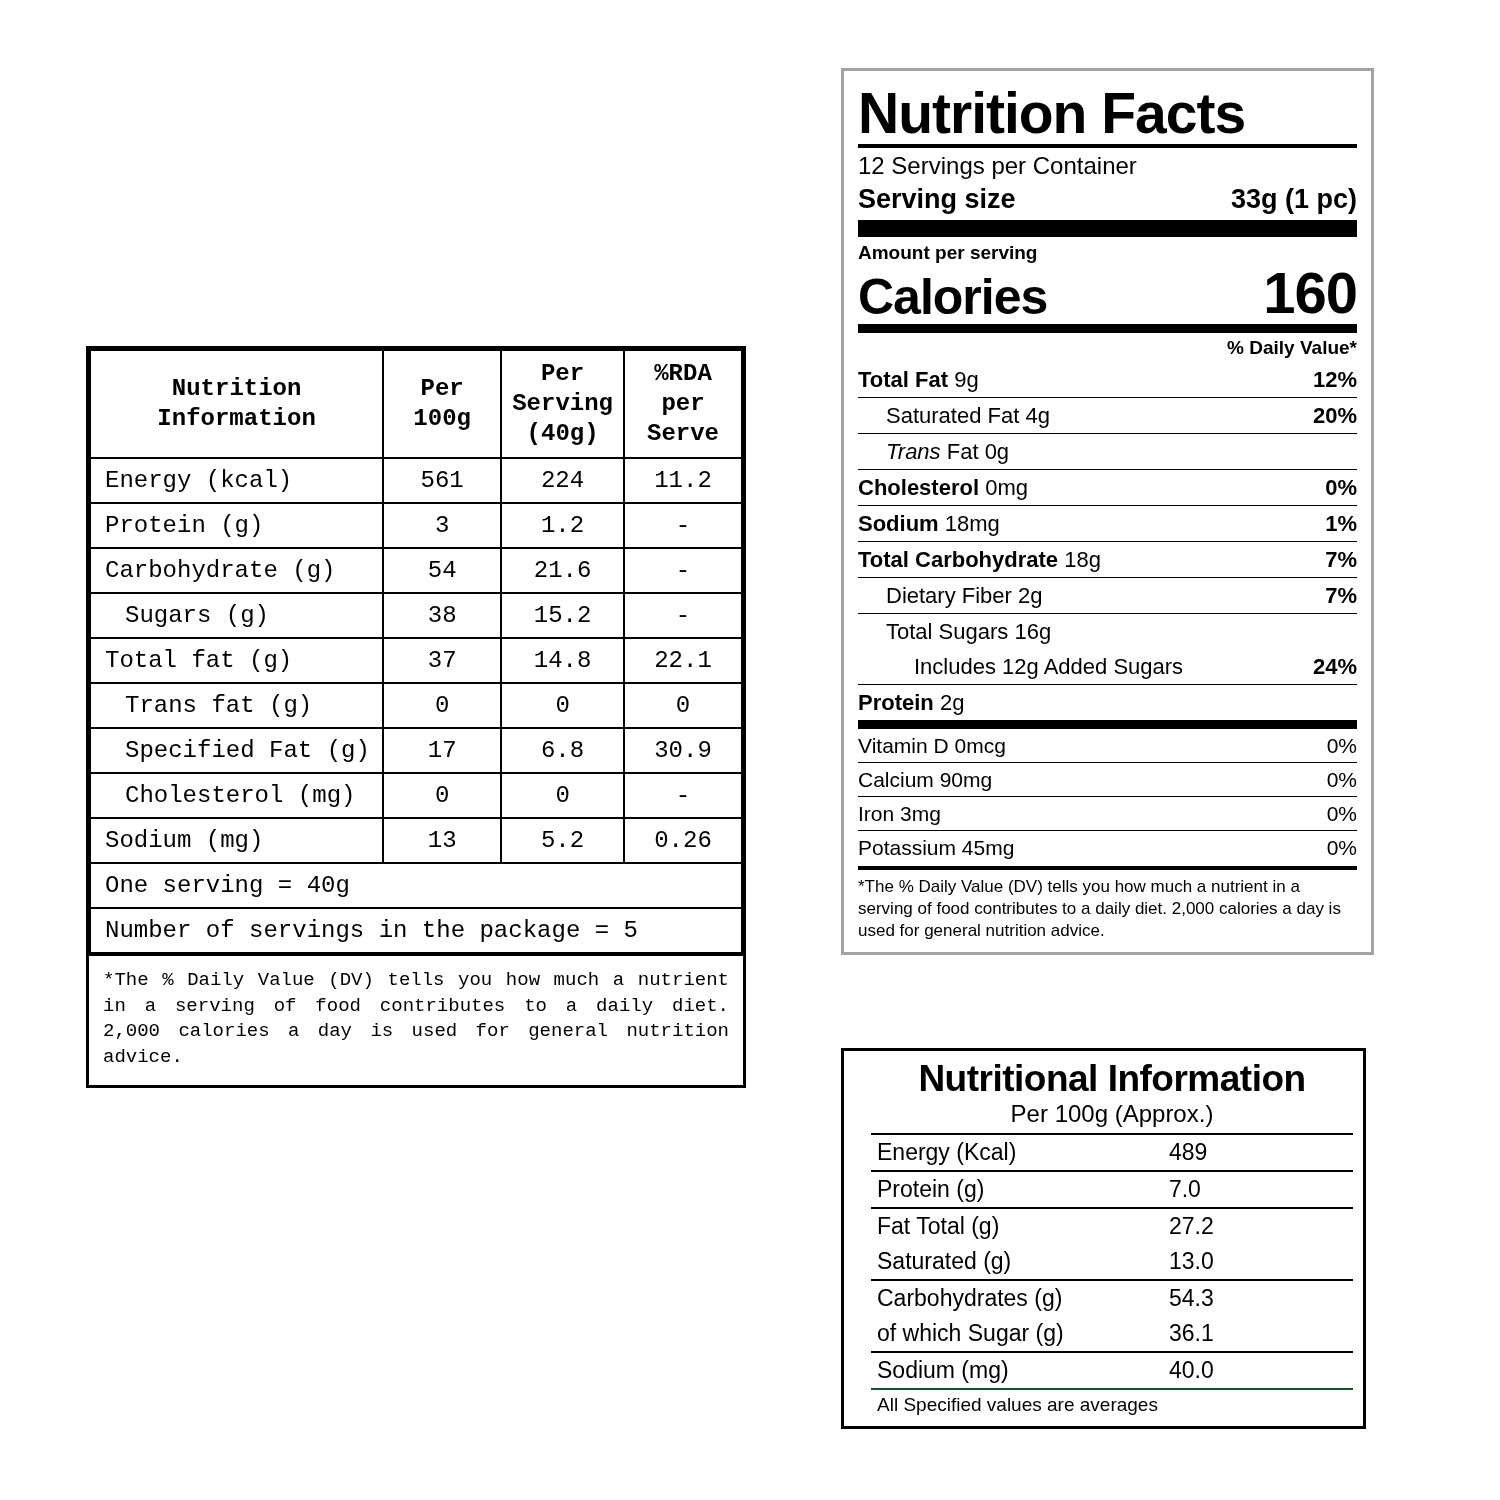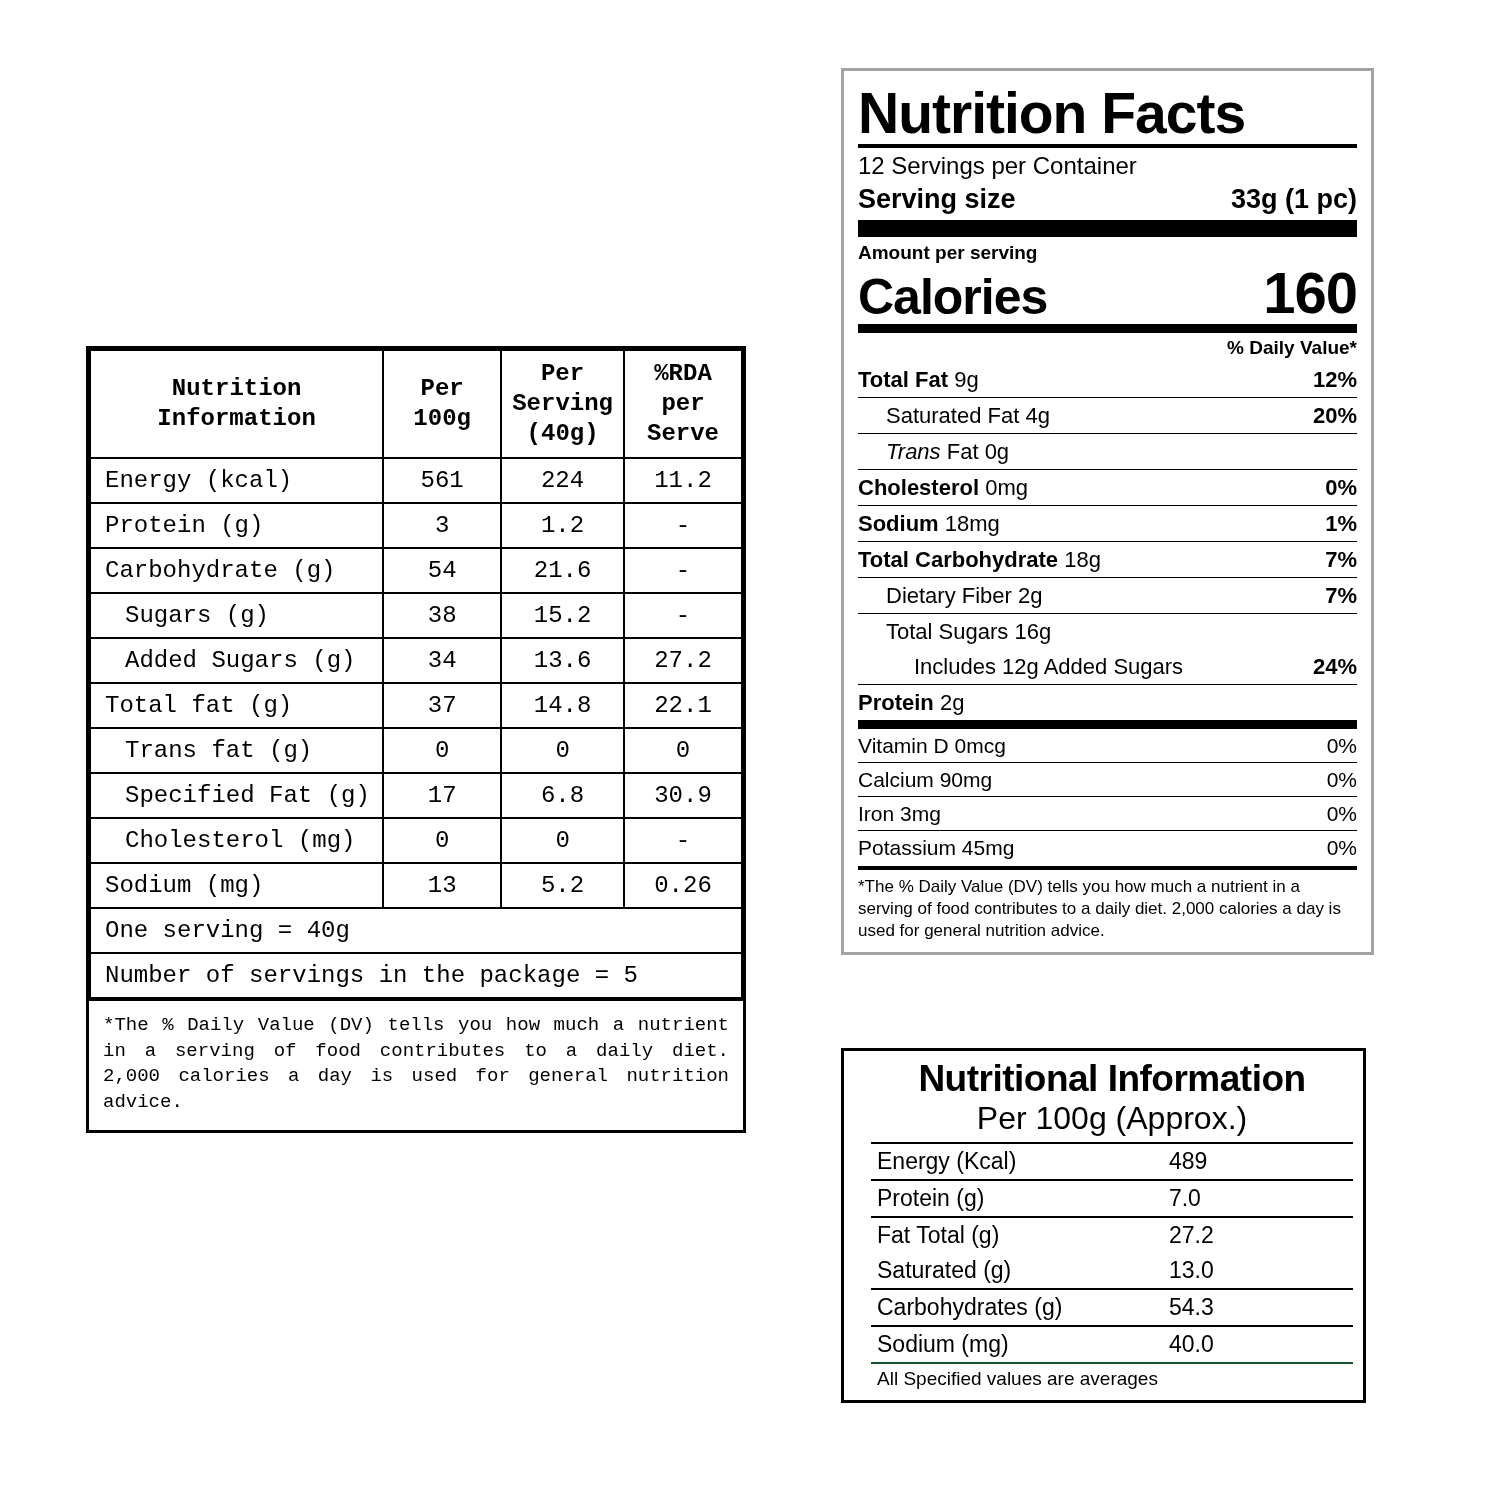--- a/index.html
+++ b/index.html
@@ -165,21 +165,21 @@
     padding: 8px 10px 8px 27px;
   }
   .ni-title {
     font-weight: bold;
     font-size: 37px;
     text-align: center;
     line-height: 1.1;
     letter-spacing: -0.5px;
   }
   .ni-sub {
-    font-size: 32px;
+    font-size: 24px;
     text-align: center;
     padding-bottom: 5px;
   }
   table.ni {
     border-collapse: collapse;
     width: 100%;
   }
   table.ni td {
     border-top: 2px solid #000;
     font-size: 23px;
@@ -241,26 +241,20 @@
           <td class="num">21.6</td>
           <td class="num">-</td>
         </tr>
         <tr>
           <td class="label indent1">Sugars (g)</td>
           <td class="num">38</td>
           <td class="num">15.2</td>
           <td class="num">-</td>
         </tr>
         <tr>
-          <td class="label indent1">Added Sugars (g)</td>
-          <td class="num">34</td>
-          <td class="num">13.6</td>
-          <td class="num">27.2</td>
-        </tr>
-        <tr>
           <td class="label">Total fat (g)</td>
           <td class="num">37</td>
           <td class="num">14.8</td>
           <td class="num">22.1</td>
         </tr>
         <tr>
           <td class="label indent1">Trans fat (g)</td>
           <td class="num">0</td>
           <td class="num">0</td>
           <td class="num">0</td>
@@ -398,20 +392,24 @@
         </tr>
         <tr>
           <td class="k" style="border-top:none;">Saturated (g)</td>
           <td class="v" style="border-top:none;">13.0</td>
         </tr>
         <tr>
           <td class="k">Carbohydrates (g)</td>
           <td class="v">54.3</td>
         </tr>
         <tr>
+          <td class="k" style="border-top:none;">of which Sugar (g)</td>
+          <td class="v" style="border-top:none;">36.1</td>
+        </tr>
+        <tr>
           <td class="k">Sodium (mg)</td>
           <td class="v">40.0</td>
         </tr>
       </tbody>
     </table>
     <div class="ni-foot">All Specified values are averages</div>
   </div>
 
 </div>
 

